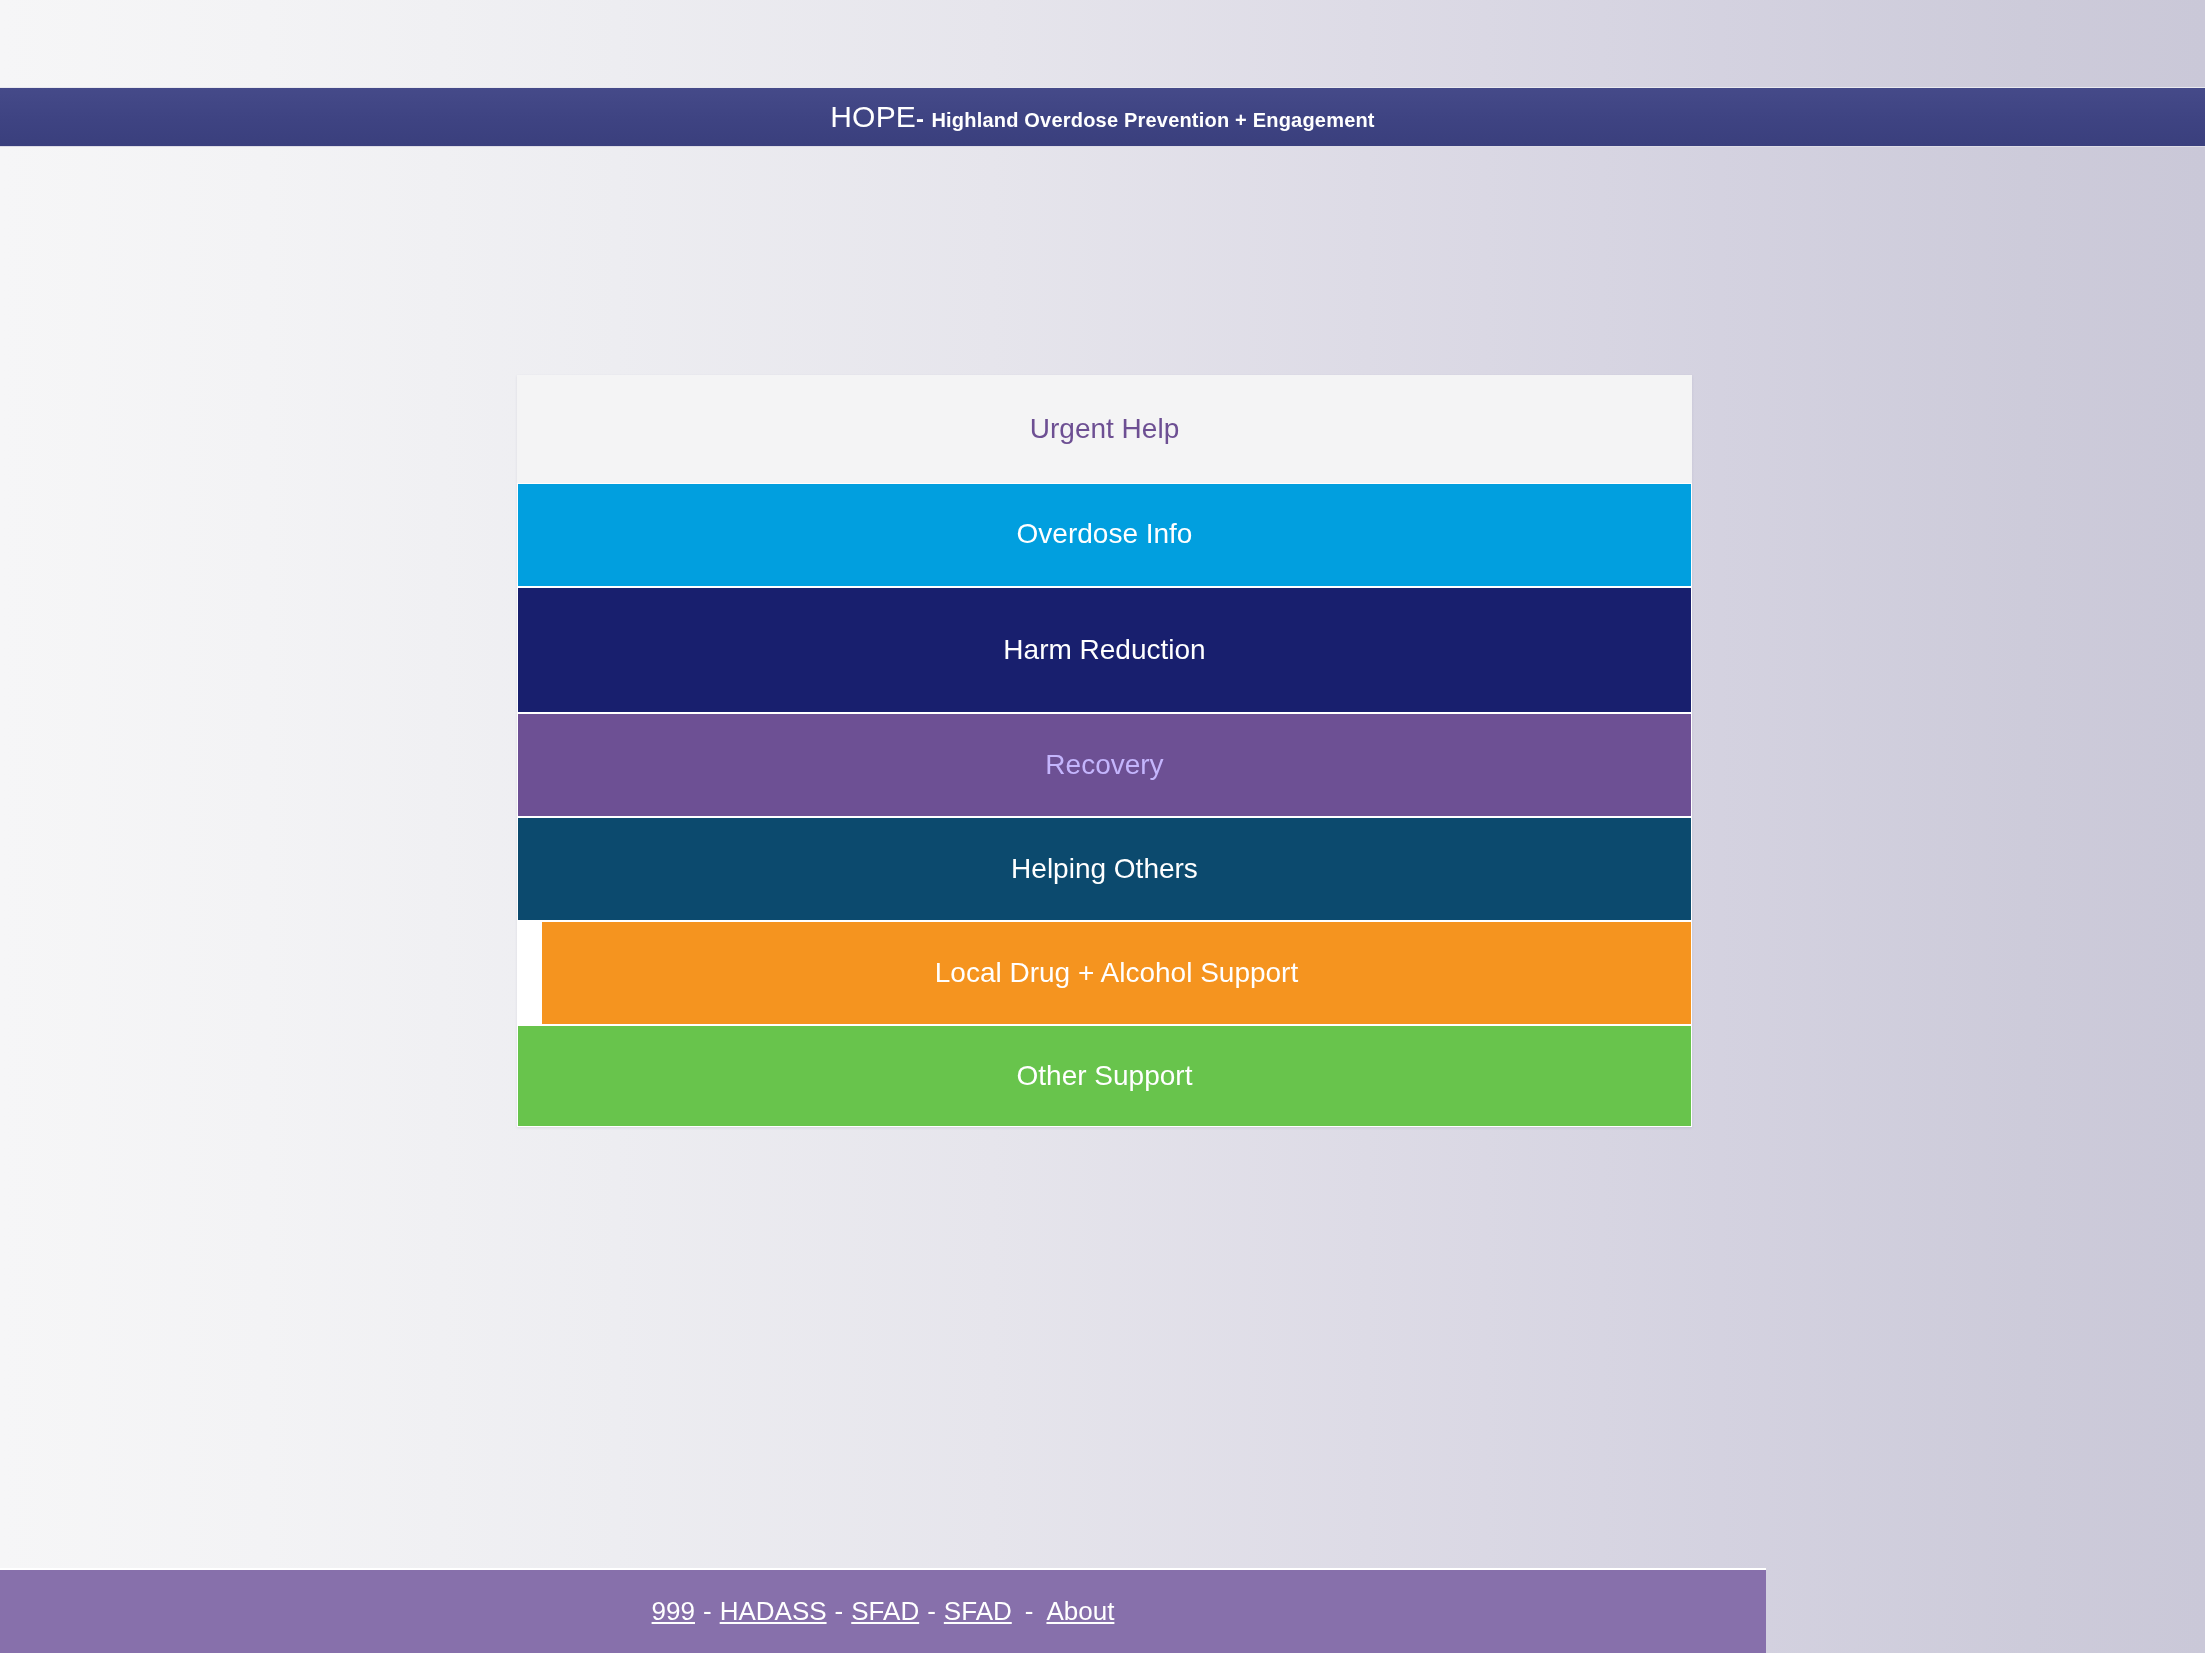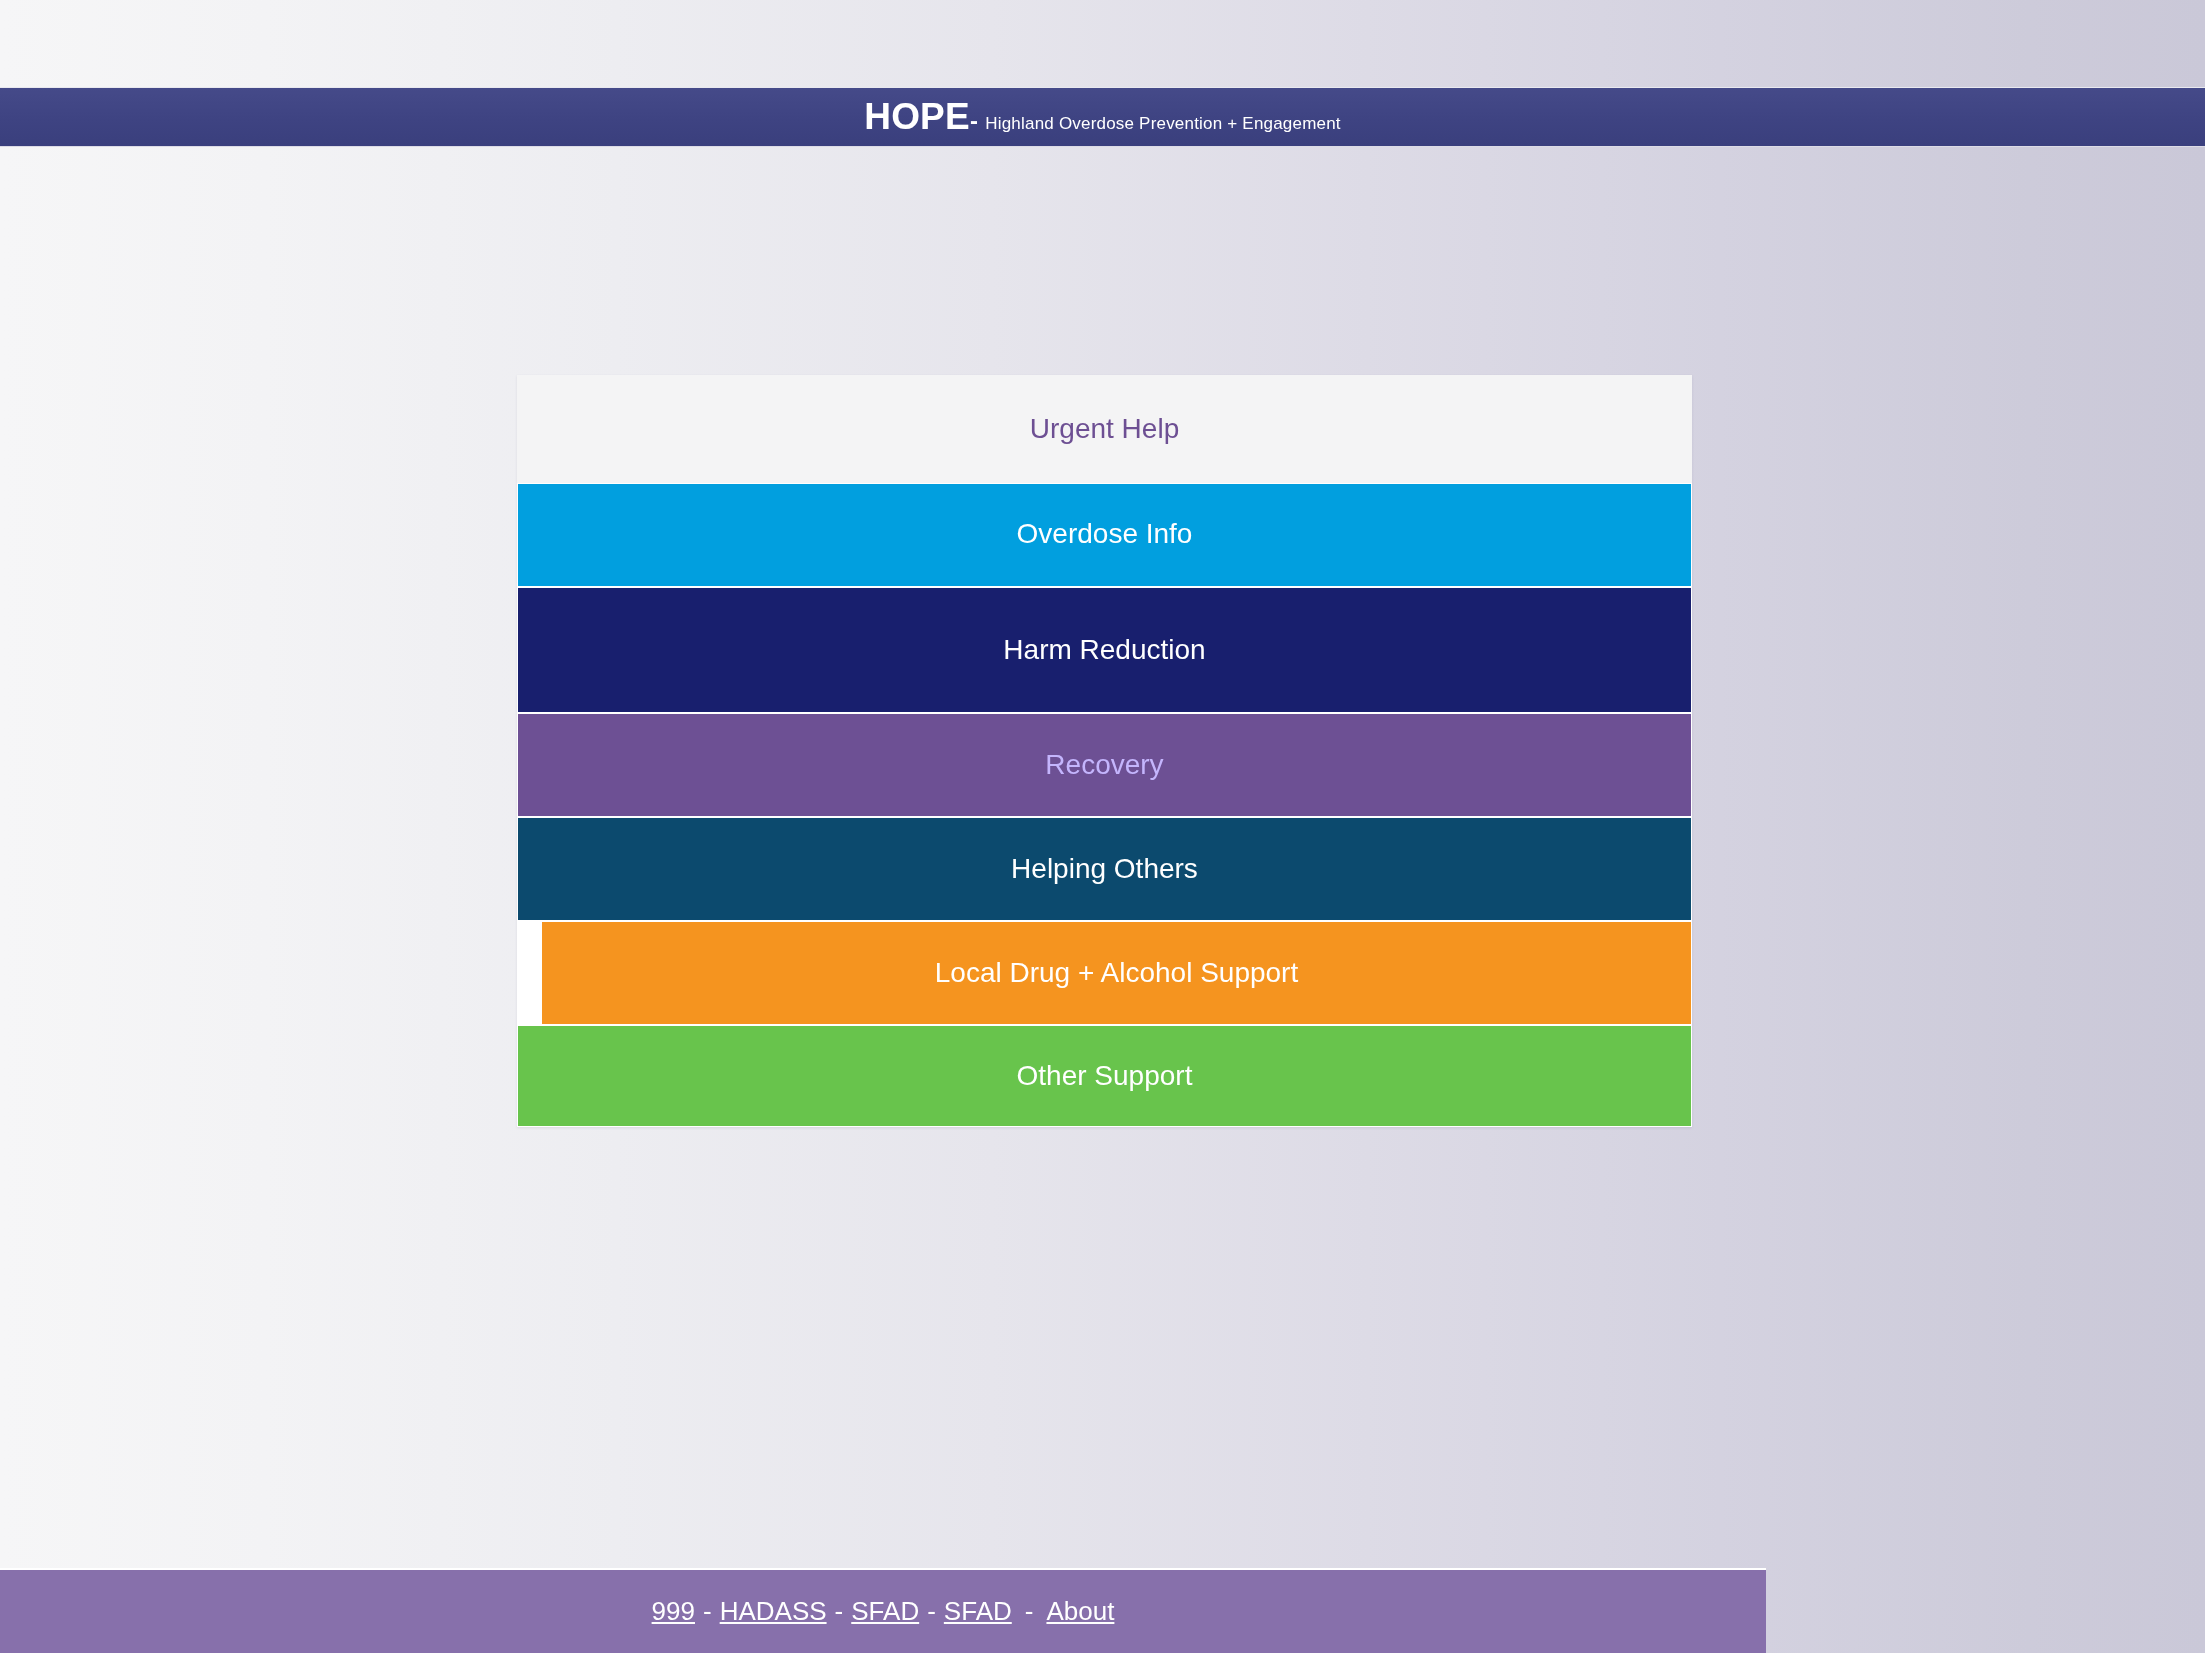--- a/index.html
+++ b/index.html
@@ -38,30 +38,30 @@
     align-items: center;
     justify-content: center;
   }
   .header-title {
     color: #ffffff;
     font-size: 25px;
     letter-spacing: 0.2px;
     white-space: nowrap;
   }
   .header-title .brand {
-    font-weight: bold;
-    font-size: 37px;
+    font-weight: normal;
+    font-size: 30px;
   }
   .header-title .dash {
     font-weight: bold;
     font-size: 24px;
   }
   .header-title .subtitle {
-    font-weight: normal;
-    font-size: 17px;
+    font-weight: bold;
+    font-size: 20px;
   }
 
   
   .menu-card {
     position: absolute;
     left: 517px;
     top: 375px;
     width: 1175px;
     height: 752px;
     box-sizing: border-box;

